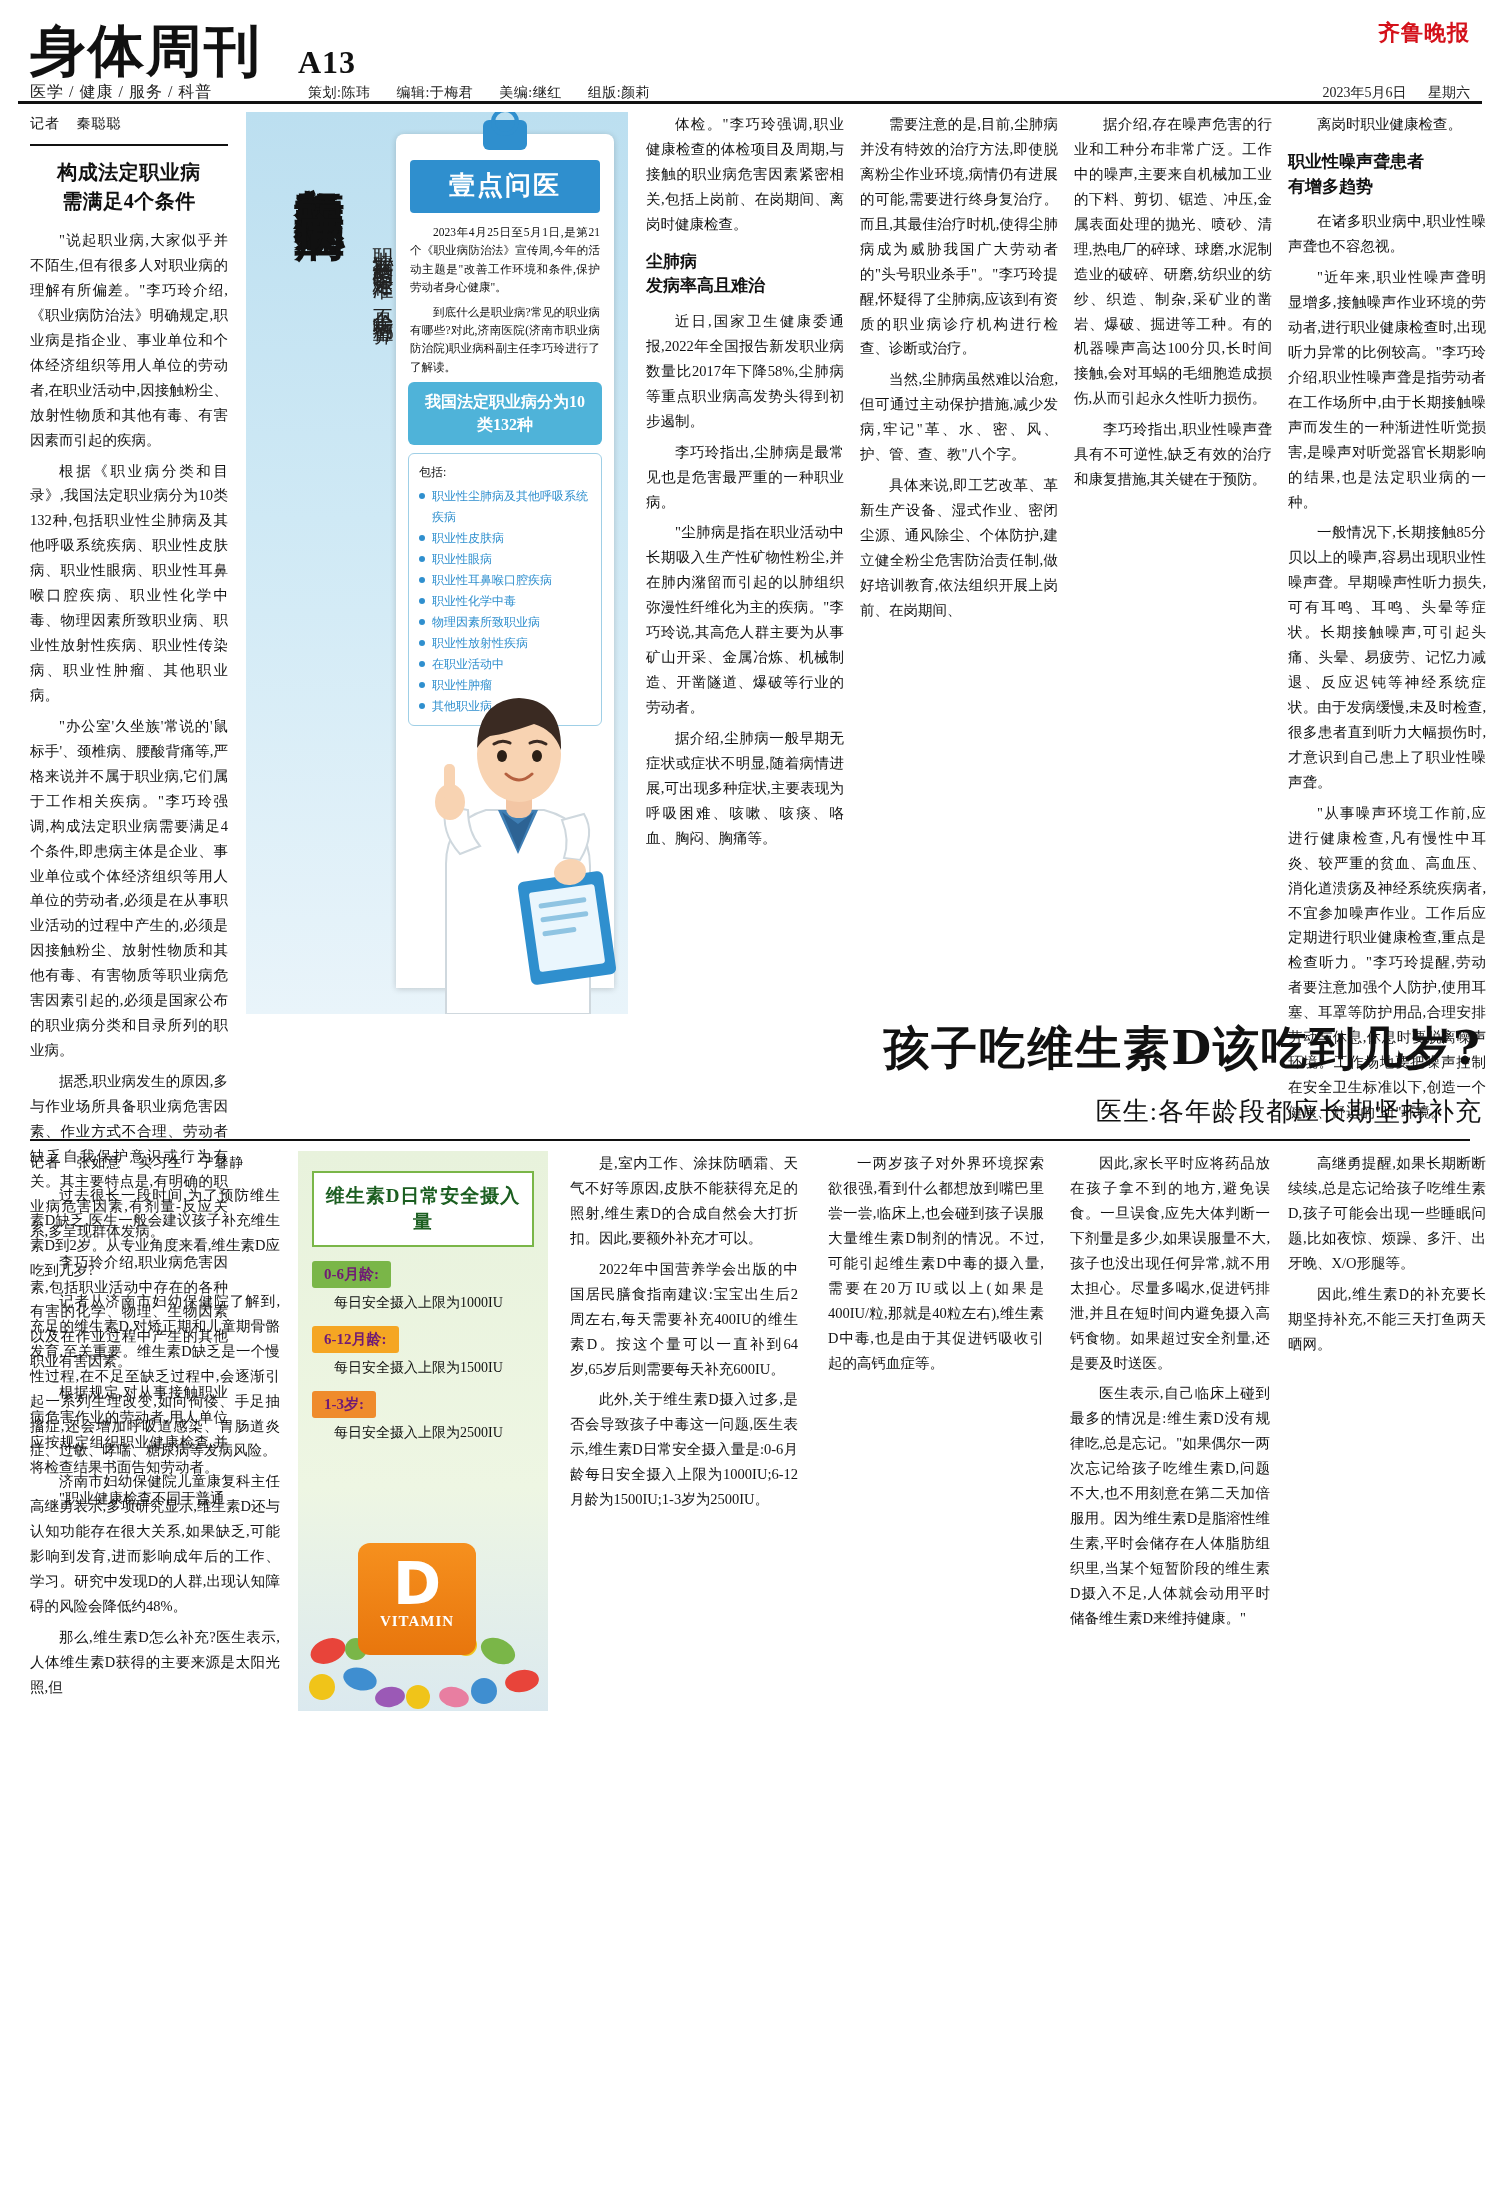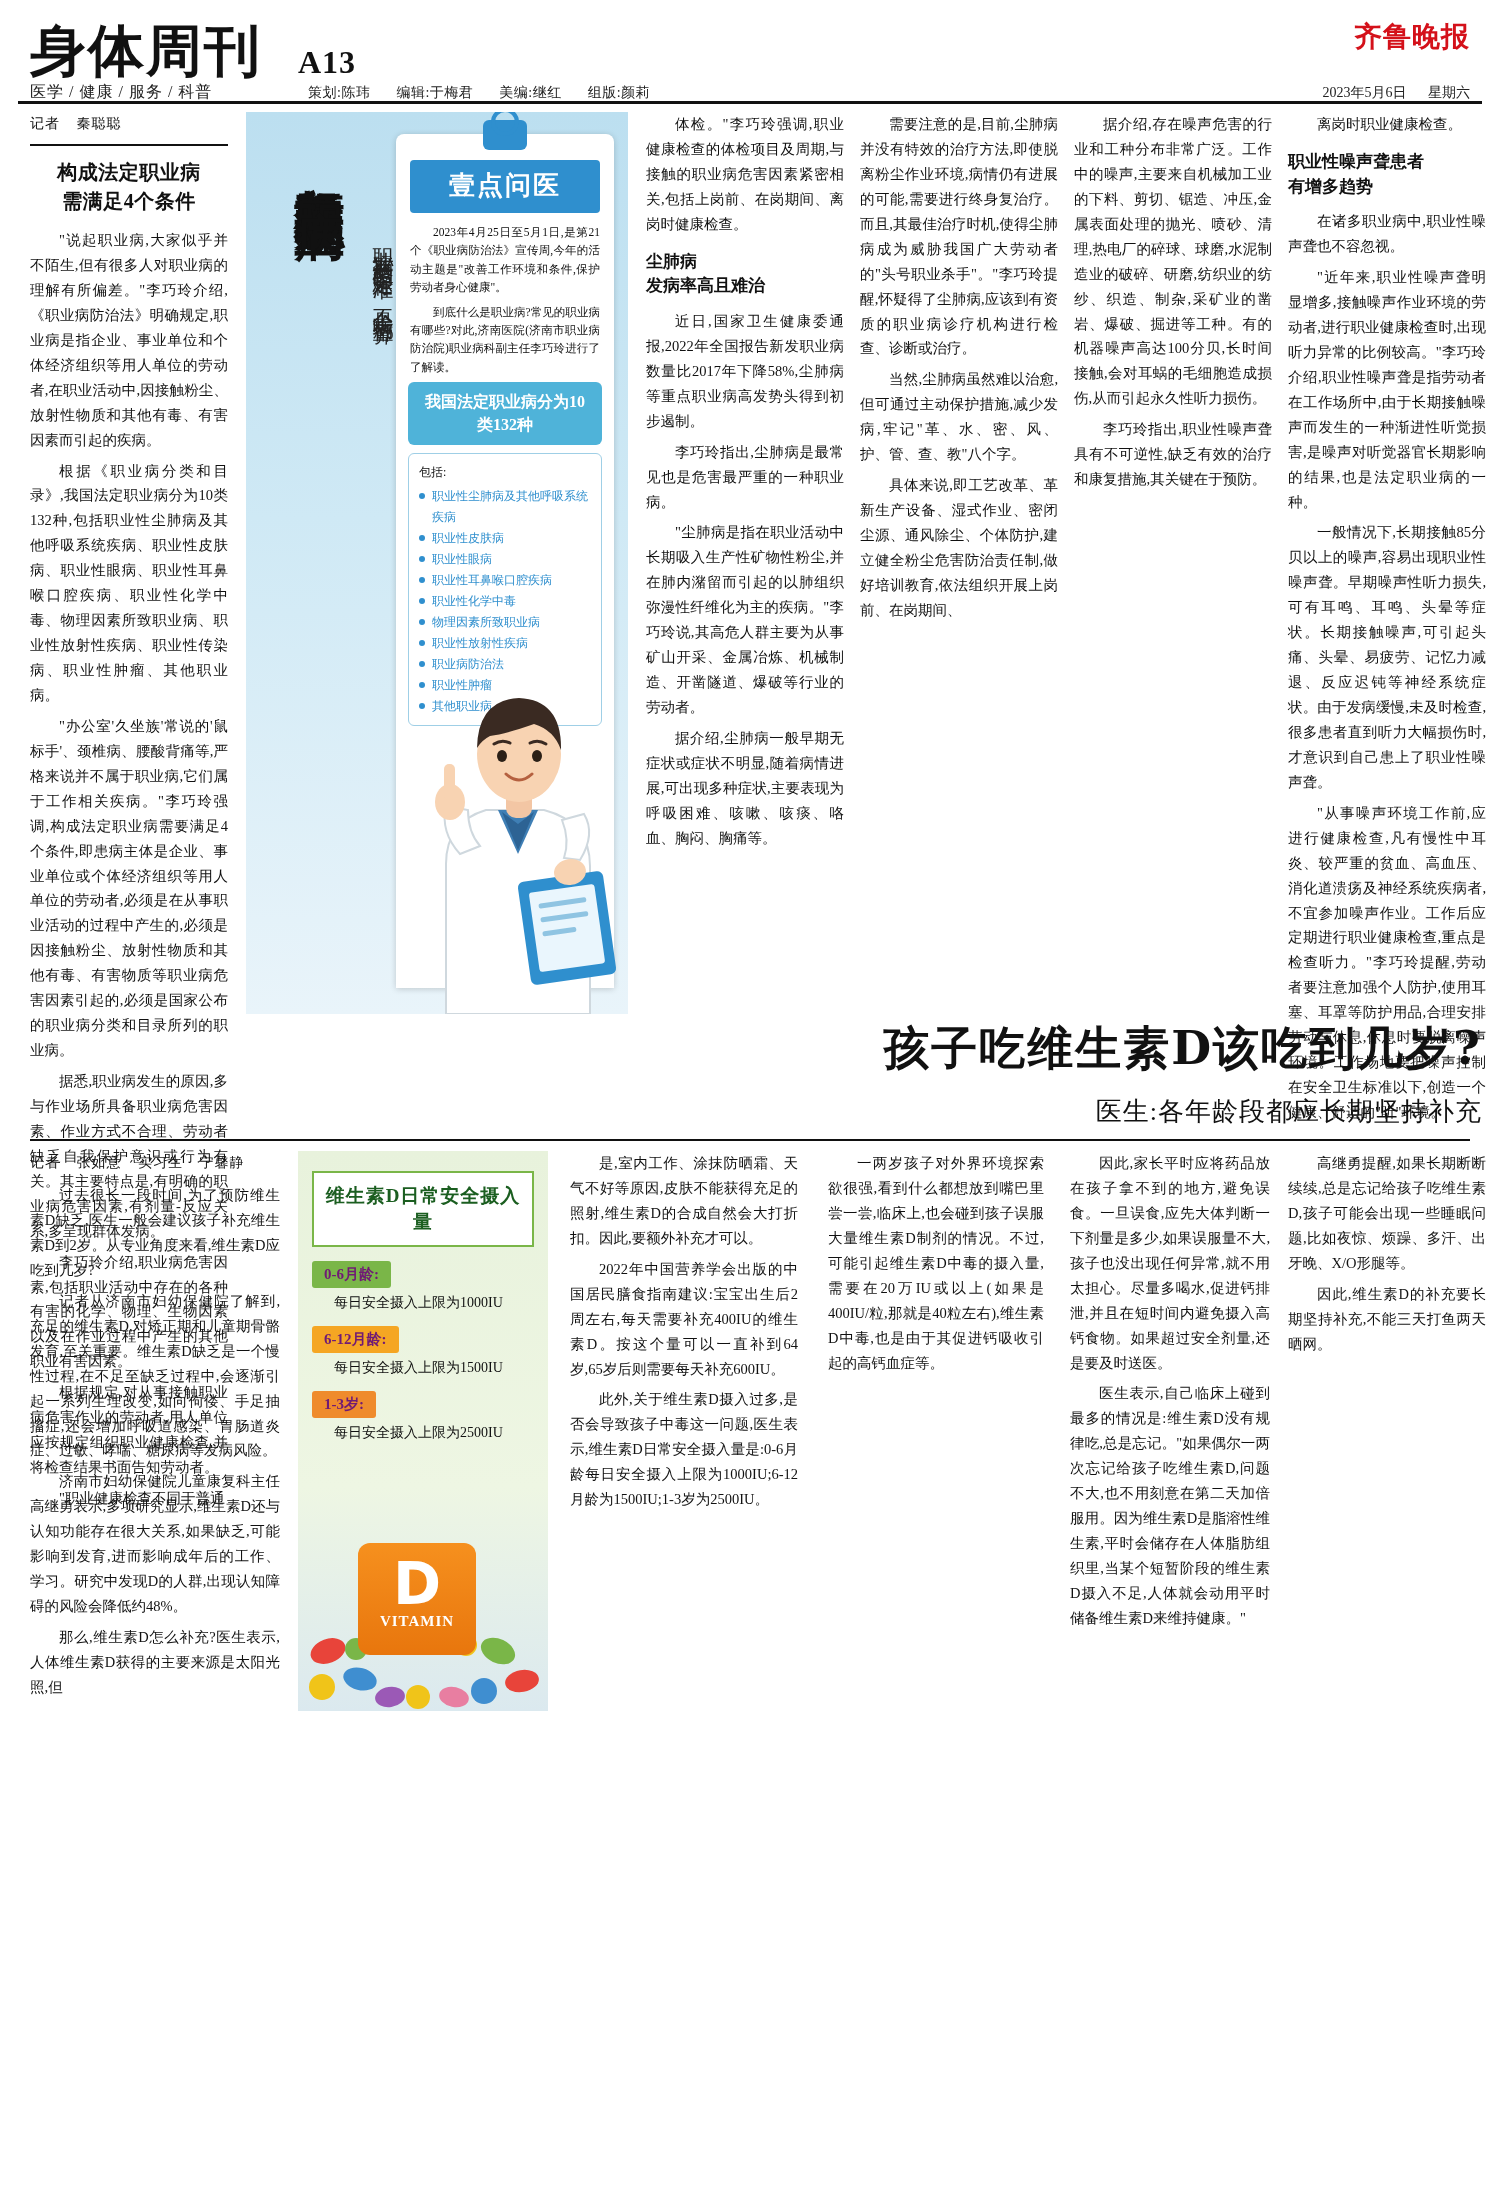--- a/index.html
+++ b/index.html
@@ -29,21 +29,21 @@
     position: absolute; left: 12px; top: 82px;
     font-size: 16px; letter-spacing: 1px; color: #222;
   }
   .mast-credits {
     position: absolute; left: 290px; top: 84px;
     font-size: 14px; color: #222; letter-spacing: 0.5px;
   }
   .mast-credits span { margin-right: 22px; }
   .mast-brand {
     position: absolute; right: 12px; top: 18px;
-    font-size: 28px; font-weight: bold; color: #d4111a;
+    font-size: 22px; font-weight: bold; color: #d4111a;
     letter-spacing: 1px;
   }
   .mast-date {
     position: absolute; right: 12px; top: 84px;
     font-size: 14px; color: #222;
   }
   .mast-date span { margin-left: 18px; }
 
   
   .top-section { position: relative; height: 900px; margin-top: 8px; }
@@ -235,21 +235,21 @@
         <div class="list-box">
           <div class="lbl">包括:</div>
           <ul>
             <li>职业性尘肺病及其他呼吸系统疾病</li>
             <li>职业性皮肤病</li>
             <li>职业性眼病</li>
             <li>职业性耳鼻喉口腔疾病</li>
             <li>职业性化学中毒</li>
             <li>物理因素所致职业病</li>
             <li>职业性放射性疾病</li>
-            <li>职业病防治法</li>
+            <li>在职业活动中</li>
             <li>职业性肿瘤</li>
             <li>其他职业病</li>
           </ul>
         </div>
       </div>
 
       <svg class="doctor" viewBox="0 0 236 400">
 
         <path d="M52 400 L52 250 Q52 208 92 196 L150 196 Q196 208 196 252 L196 400 Z" fill="#ffffff" stroke="#cfd8de" stroke-width="2"></path>
 

